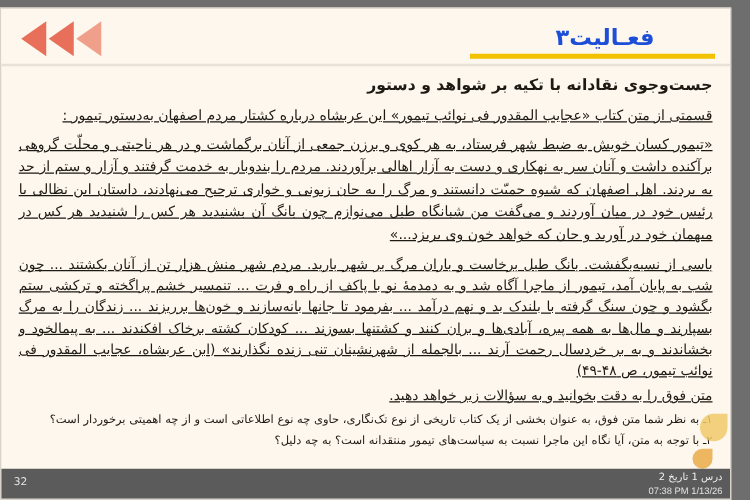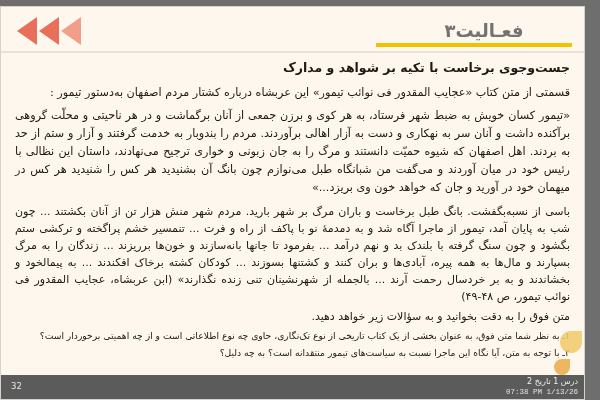--- a/index.html
+++ b/index.html
@@ -69,21 +69,21 @@
     right: 14px;
     top: 36px;
     width: 196px;
     height: 4px;
     background: #f2c200;
   }
   .title-text {
     font-family: "DejaVu Sans", sans-serif;
     font-size: 18px;
     font-weight: bold;
-    color: #737373;
+    color: #1d4ed8;
     direction: rtl;
     letter-spacing: 1px;
     margin-left: 24px;
   }
   
   .chev-wrap {
     position: absolute;
     left: 16px;
     top: 10px;
     width: 76px;
@@ -116,20 +116,21 @@
     font-size: 12.5px;
     font-weight: bold;
     margin: 0 0 6px 0;
     line-height: 1.5;
   }
   .para {
     font-size: 11.2px;
     line-height: 1.62;
     margin: 0 0 5px 0;
     text-align: justify;
+    text-decoration: underline;
   }
   .para.small {
     font-size: 11px;
     line-height: 1.55;
     margin-bottom: 3px;
   }
   .q-list {
     margin: 4px 0 0 0;
     padding: 0;
     list-style: none;
@@ -180,21 +181,21 @@
     line-height: 11px;
     text-align: right;
   }
   .footer-lesson {
     font-size: 8px;
     font-weight: normal;
   }
   .footer-time {
     font-size: 7.5px;
     color: #e2e2e2;
-    font-family: Liberation Mono, monospace;
+    font-family: Liberation Sans, sans-serif;
     direction: ltr;
     text-align: right;
   }
   .footer-page {
     position: absolute;
     left: 10px;
     top: 6px;
     font-size: 8.5px;
     color: #e8e8e8;
     direction: ltr;
@@ -234,21 +235,21 @@
         <div class="chev c3"></div>
       </div>
       <div class="title-box">
         <span class="title-text">فعـالیت۳</span>
       </div>
       <div class="title-underline"></div>
       <div class="header-rule"></div>
     </div>
 
     <div class="content">
-      <h2 class="sub-head">جست‌وجوی برخاست با تکیه بر شواهد و مدارک</h2>
+      <h2 class="sub-head">جست‌وجوی نقادانه با تکیه بر شواهد و دستور</h2>
 
       <p class="para">قسمتی از متن کتاب «عجایب المقدور فی نوائب تیمور» این عربشاه درباره کشتار مردم اصفهان به‌دستور تیمور :</p>
       <p class="para">«تیمور کسان خویش به ضبط شهر فرستاد، به هر کوی و برزن جمعی از آنان برگماشت و در هر ناحیتی و محلّت گروهی برآکنده داشت و آنان سر به نهکاری و دست به آزار اهالی برآوردند. مردم را بندوبار به خدمت گرفتند و آزار و ستم از حد به بردند. اهل اصفهان که شیوه حمیّت دانستند و مرگ را به جان زبونی و خواری ترجیح می‌نهادند، داستان این نظالی با رئیس خود در میان آوردند و می‌گفت من شبانگاه طبل می‌نوازم چون بانگ آن بشنیدید هر کس را شنیدید هر کس در میهمان خود در آورید و جان که خواهد خون وی بریزد...»</p>
       <p class="para small">باسی از نسبه‌بگفشت. بانگ طبل برخاست و باران مرگ بر شهر بارید. مردم شهر منش هزار تن از آنان بکشتند ... چون شب به پایان آمد، تیمور از ماجرا آگاه شد و به دمدمهٔ نو با پاکف از راه و فرت ... تنمسیر خشم پراگخته و ترکشی ستم بگشود و چون سنگ گرفته با بلندک بد و نهم درآمد ... بفرمود تا جانها بانه‌سازند و خون‌ها برریزند ... زندگان را به مرگ بسپارند و مال‌ها به همه پیره، آبادی‌ها و بران کنند و کشتنها بسوزند ... کودکان کشته برخاک افکندند ... به پیمالخود و بخشاندند و به بر خردسال رحمت آرند ... بالجمله از شهرنشینان تنی زنده نگذارند» (ابن عربشاه، عجایب المقدور فی نوائب تیمور، ص ۴۸-۴۹)</p>
       <p class="para small">متن فوق را به دقت بخوانید و به سؤالات زیر خواهد دهید.</p>
 
       <ul class="q-list">
         <li>۱ـ به نظر شما متن فوق، به عنوان بخشی از یک کتاب تاریخی از نوع تک‌نگاری، حاوی چه نوع اطلاعاتی است و از چه اهمیتی برخوردار است؟</li>
         <li>۲ـ با توجه به متن، آیا نگاه این ماجرا نسبت به سیاست‌های تیمور منتقدانه است؟ به چه دلیل؟</li>
       </ul>

